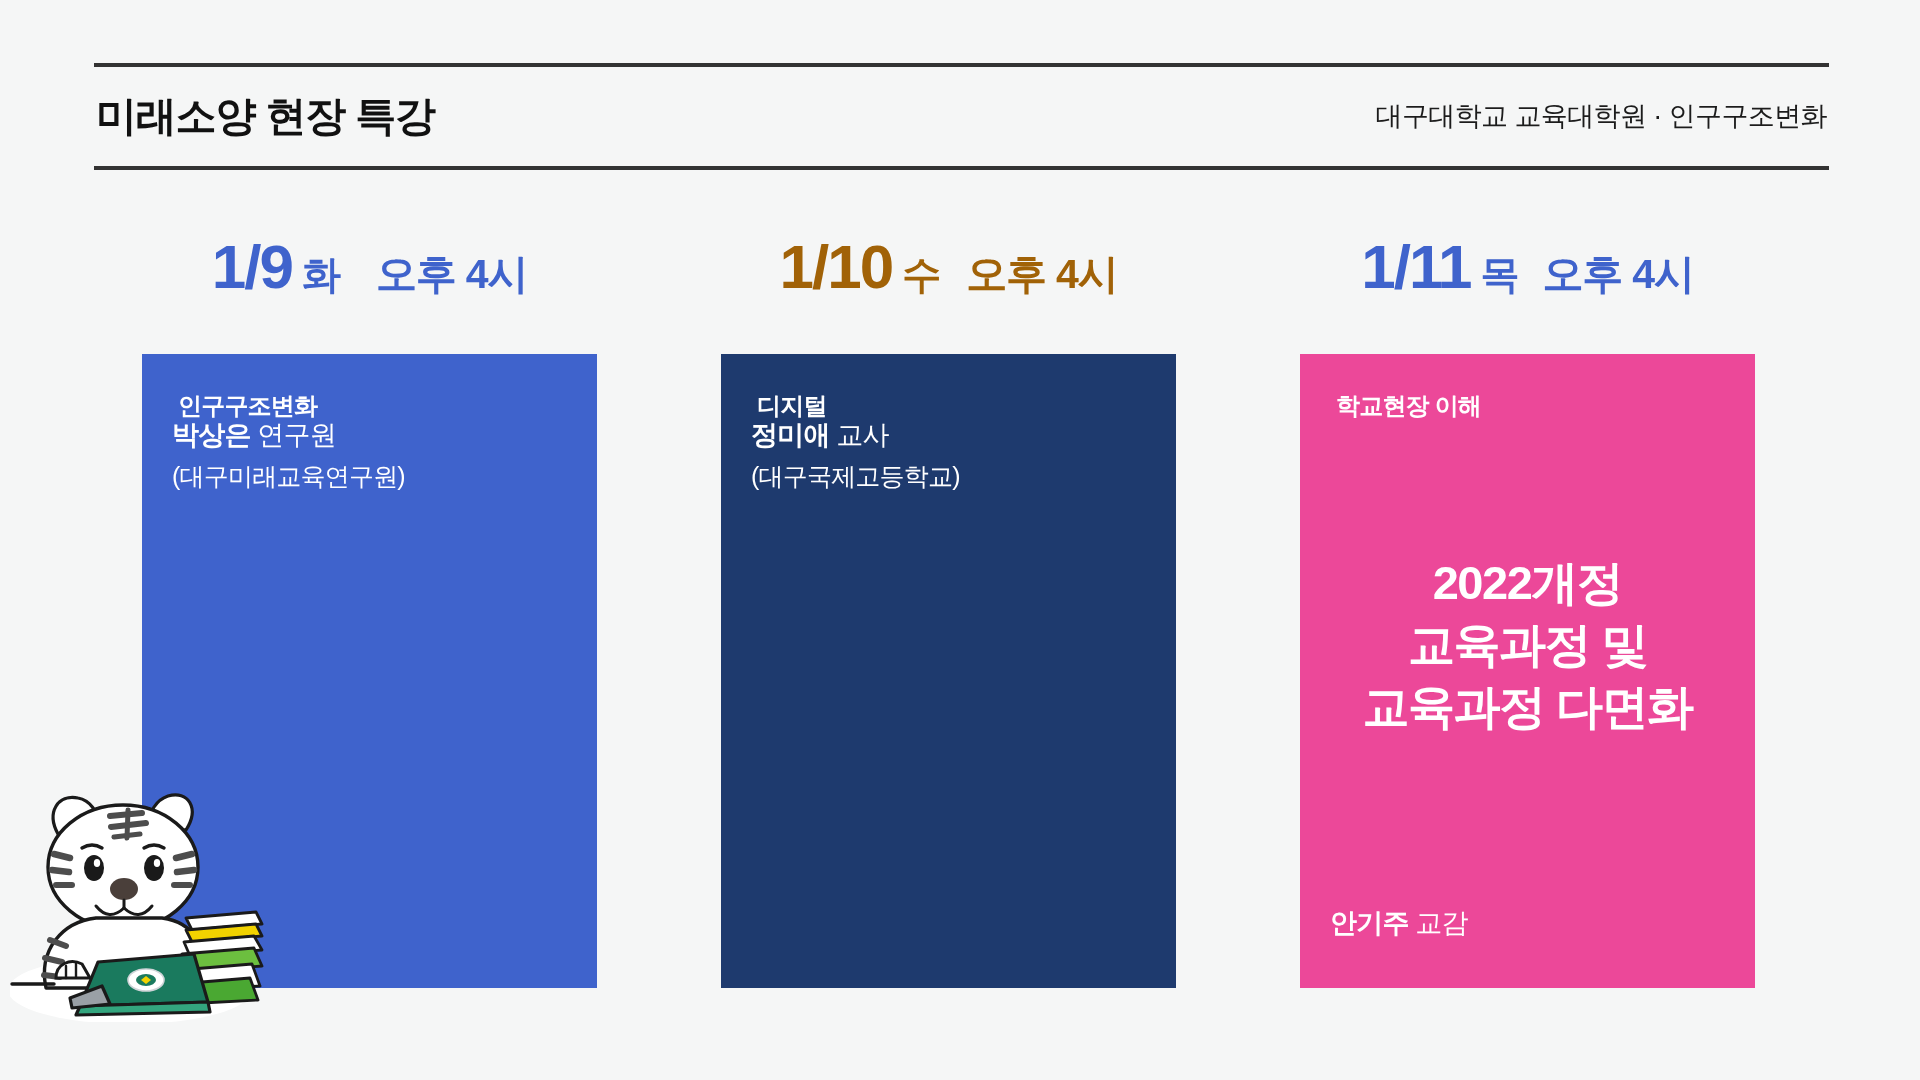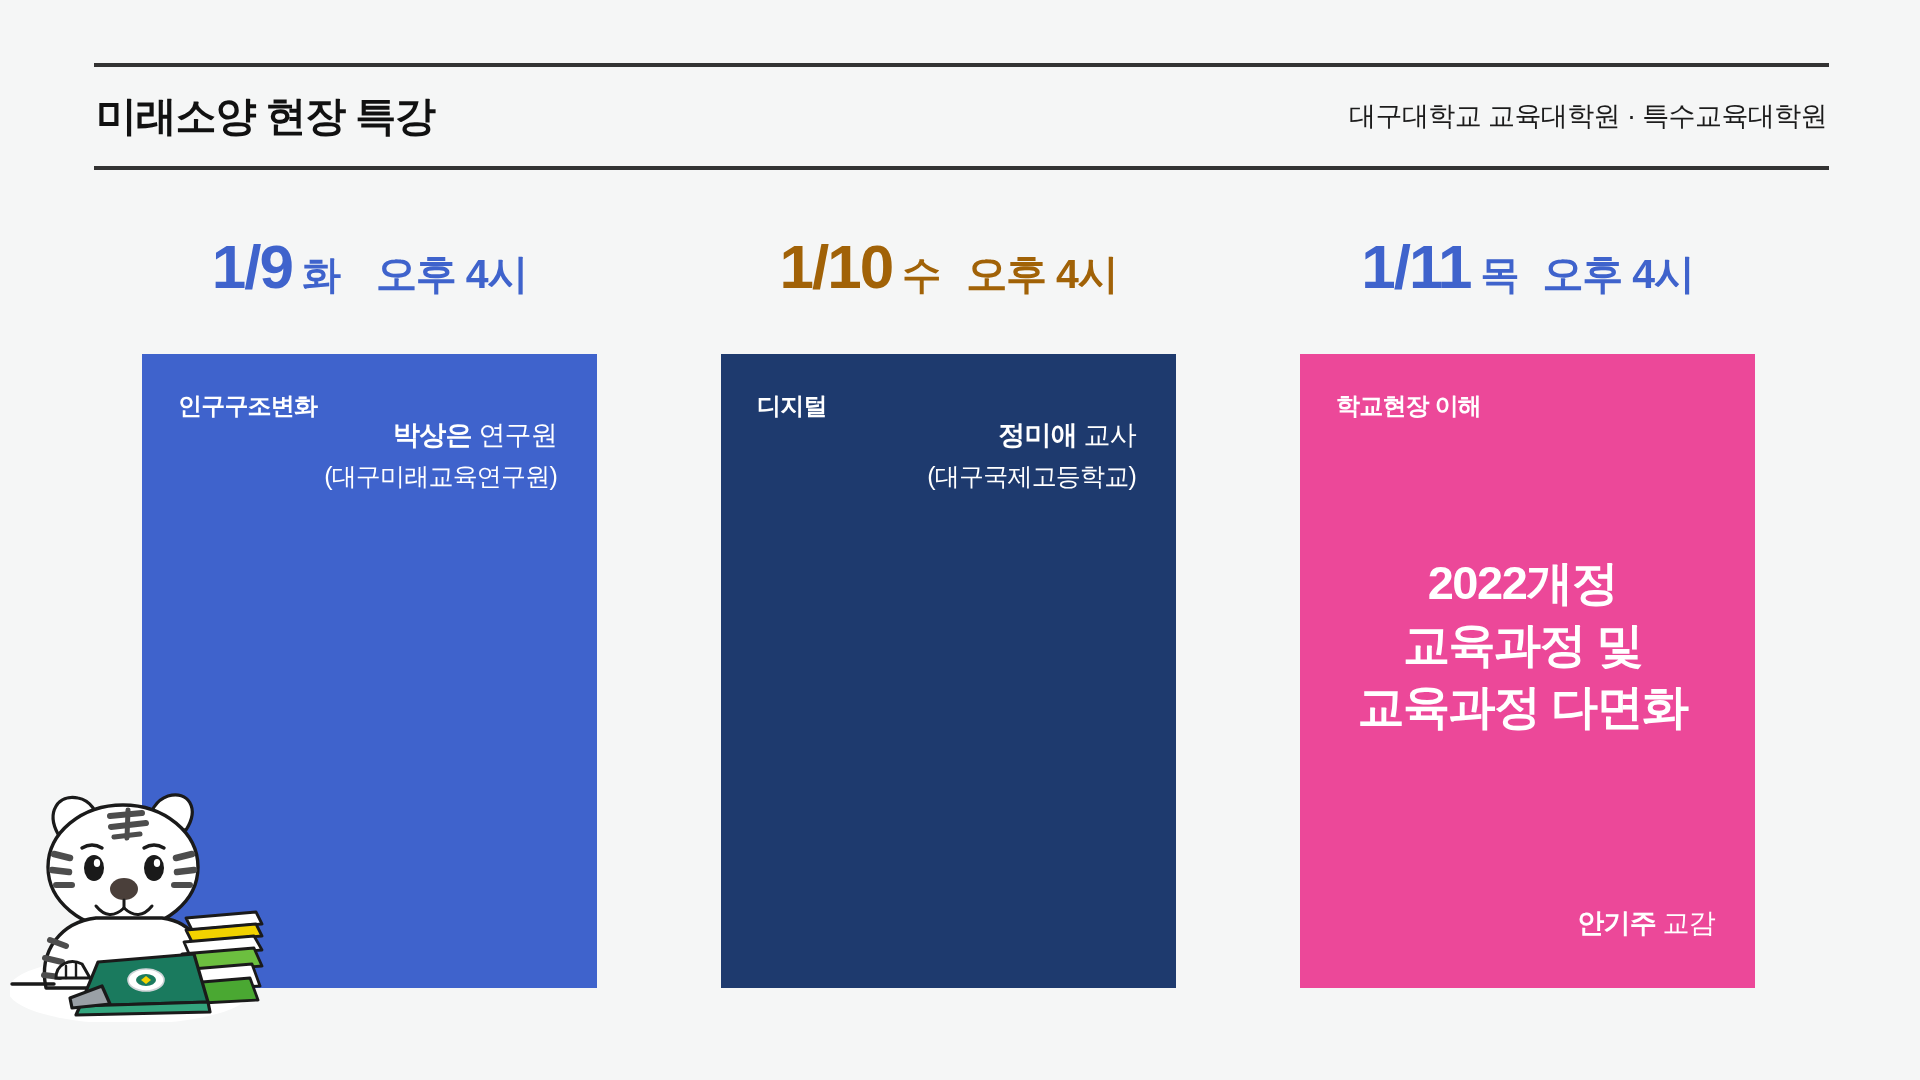--- a/index.html
+++ b/index.html
@@ -100,21 +100,21 @@
   .card-col.c2 .date-time { margin-left: 26px; }
   .card-col.c3 .date-time { margin-left: 24px; }
 
   
   .card {
     width: 455px;
     height: 634px;
     position: relative;
     display: flex;
     flex-direction: column;
-    padding: 40px 40px 46px 30px;
+    padding: 40px 30px 46px 30px;
   }
 
   .card-tag {
     font-size: 24px;
     font-weight: 700;
     letter-spacing: -0.8px;
     color: #ffffff;
     line-height: 1;
     padding-left: 6px;
   }
@@ -130,21 +130,21 @@
     font-size: 47px;
     font-weight: 700;
     line-height: 1.32;
     letter-spacing: -1.5px;
     padding-bottom: 34px;
   }
 
   .card-title .tl { display: block; }
 
   .speaker {
-    text-align: right;
+    text-align: left;
     color: #ffffff;
     line-height: 1.32;
   }
 
   .speaker-name {
     font-size: 27px;
     letter-spacing: -0.8px;
   }
   .speaker-name b { font-weight: 800; }
 
@@ -162,21 +162,21 @@
     bottom: 58px;
     width: 290px;
     height: 250px;
   }
 </style>
 </head>
 <body style="background: rgb(245, 246, 246);">
 
 <div class="header">
   <div class="header-title">미래소양 현장 특강</div>
-  <div class="header-org">대구대학교 교육대학원 · 특수교육대학원</div>
+  <div class="header-org">대구대학교 교육대학원 · 인구구조변화</div>
 </div>
 
 <div class="cards">
 
   <div class="card-col c1">
     <div class="date-line" style="color: rgb(63, 99, 204);">
       <span class="date-num">1/9</span>
       <span class="date-day">화</span>
       <span class="date-time">오후 4시</span>
     </div>

